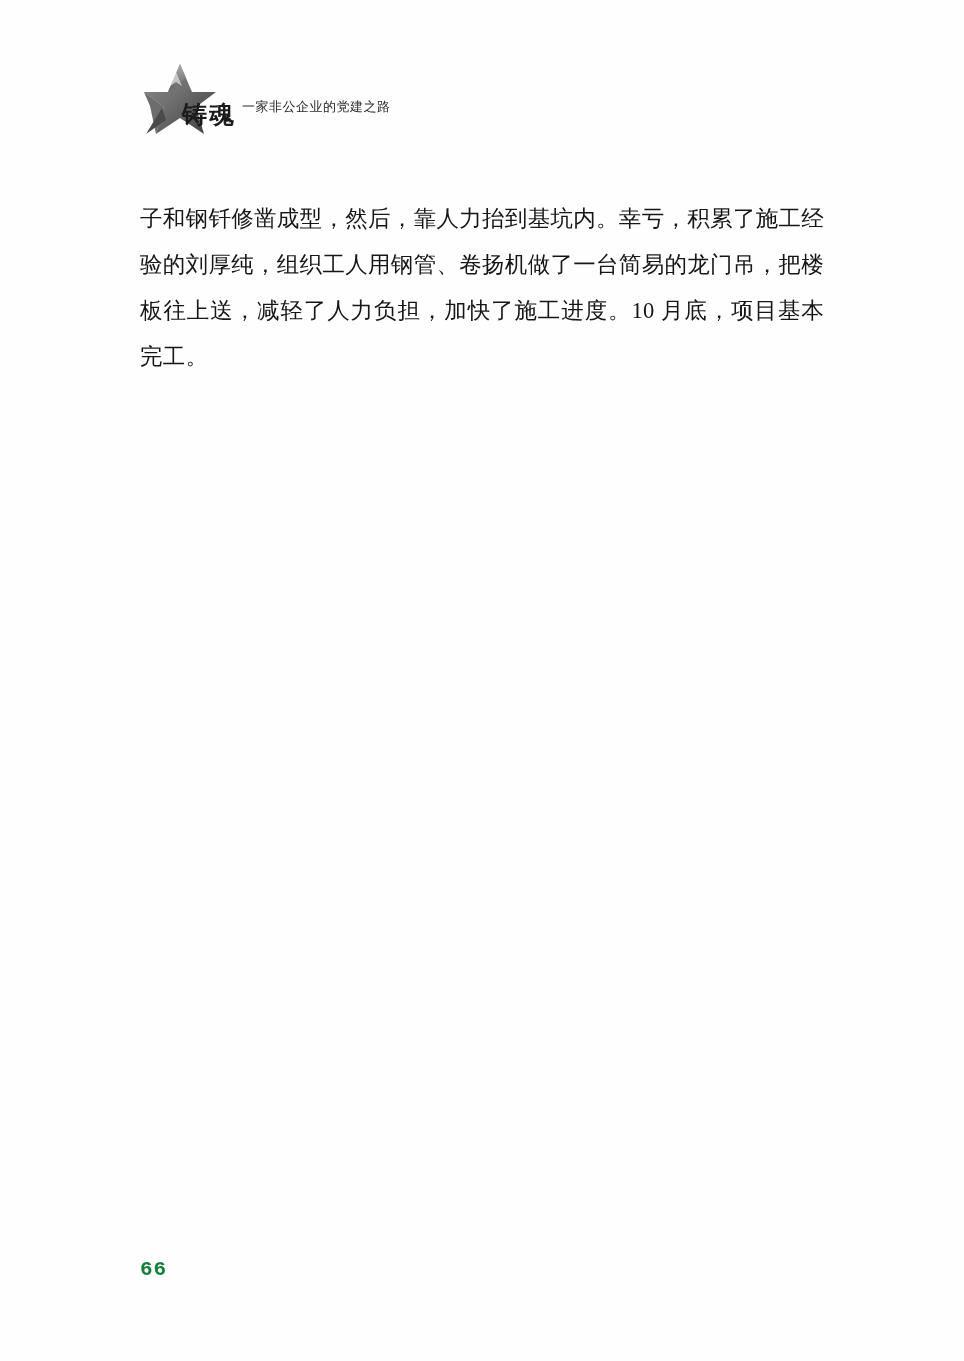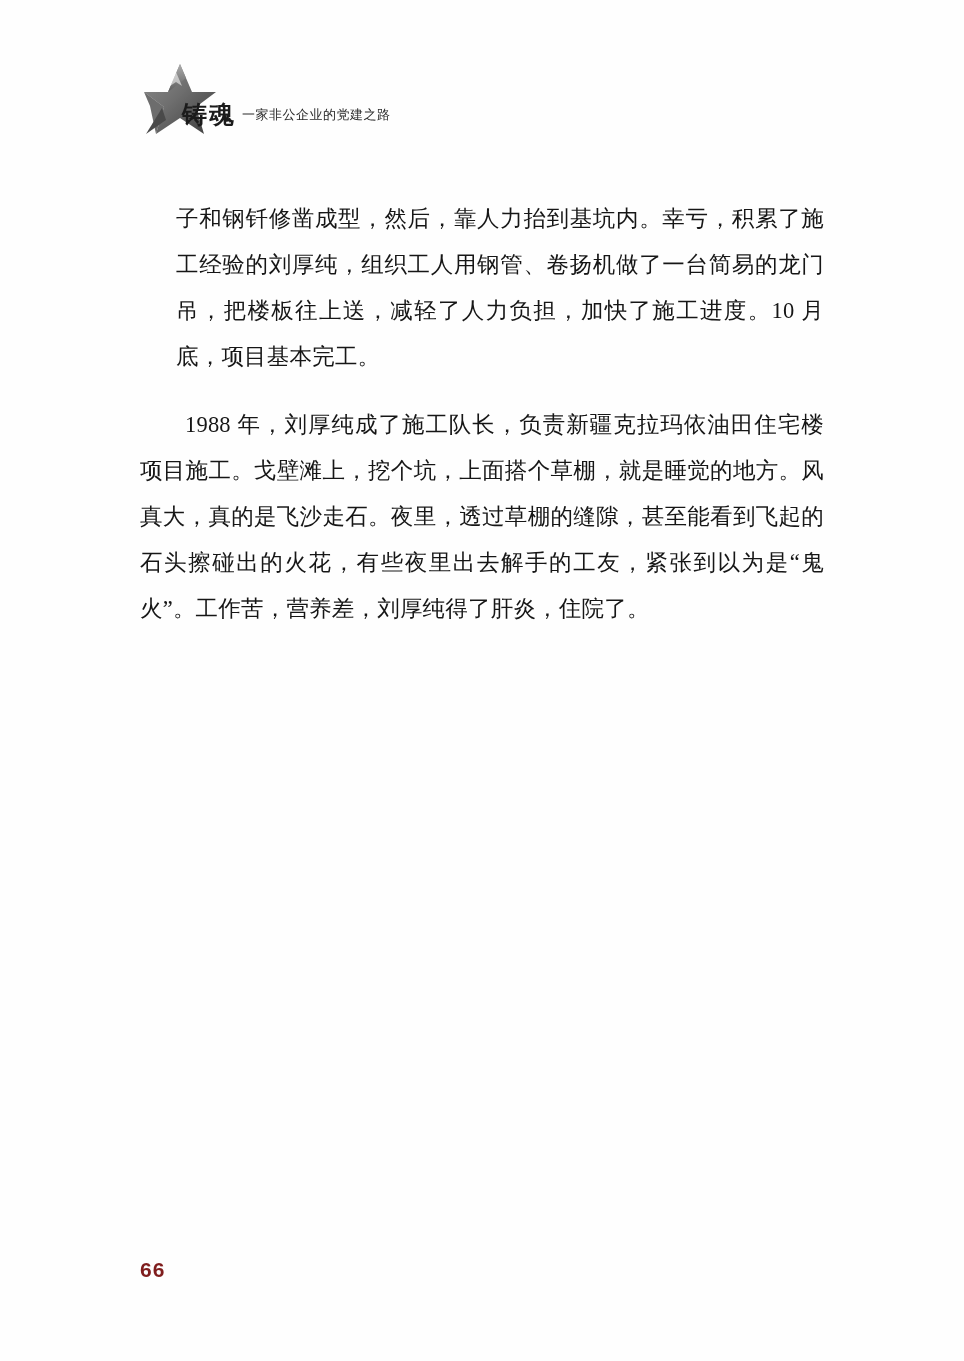--- a/index.html
+++ b/index.html
@@ -36,21 +36,21 @@
     left: 0;
     top: 0;
     width: 78px;
     height: 74px;
   }
   .logo-text {
     position: absolute;
     left: 42px;
     top: 36px;
     display: flex;
-    align-items: center;
+    align-items: flex-start;
   }
   .logo-title {
     font-family: "DejaVu Sans", sans-serif;
     font-weight: bold;
     font-size: 25px;
     letter-spacing: 2px;
     color: #1b1b1b;
   }
   .logo-sub {
     font-family: "DejaVu Sans", sans-serif;
@@ -73,34 +73,33 @@
     text-justify: inter-ideograph;
     margin: 0 0 20px 0;
     letter-spacing: 0.2px;
     color: #161616;
   }
   .para.indent {
     text-indent: 2em;
   }
   .para.first {
     margin-bottom: 22px;
-    margin-left: 36px;
   }
   .gap {
     height: 42px;
   }
   
   .folio {
     position: absolute;
     left: 140px;
     top: 1258px;
-    font-family: Liberation Sans, sans-serif;
+    font-family: Liberation Mono, monospace;
     font-size: 21px;
     font-weight: bold;
-    color: #7f1d1d;
+    color: #15803d;
     letter-spacing: 1px;
   }
 </style>
 </head>
 <body>
 
 <div class="page">
 
   <div class="header">
     <div class="logo-mark">
@@ -124,19 +123,18 @@
       </svg>
     </div>
     <div class="logo-text">
       <span class="logo-title">铸魂</span>
       <span class="logo-sub">一家非公企业的党建之路</span>
     </div>
   </div>
 
   <div class="content">
     <p class="para first">子和钢钎修凿成型，然后，靠人力抬到基坑内。幸亏，积累了施工经验的刘厚纯，组织工人用钢管、卷扬机做了一台简易的龙门吊，把楼板往上送，减轻了人力负担，加快了施工进度。10 月底，项目基本完工。</p>
-    <p class="para indent">1988 年，刘厚纯成了施工队长，负责新疆克拉玛依油田住宅楼项目施工。戈壁滩上，挖个坑，上面搭个草棚，就是睡觉的地方。风真大，真的是飞沙走石。夜里，透过草棚的缝隙，甚至能看到飞起的石头擦碰出的火花，有些夜里出去解手的工友，紧张到以为是“鬼火”。工作苦，营养差，刘厚纯得了肝炎，住院了。</p>
     <div class="gap"></div>
   </div>
 
   <div class="folio">66</div>
 
 </div>
 
 </body></html>

